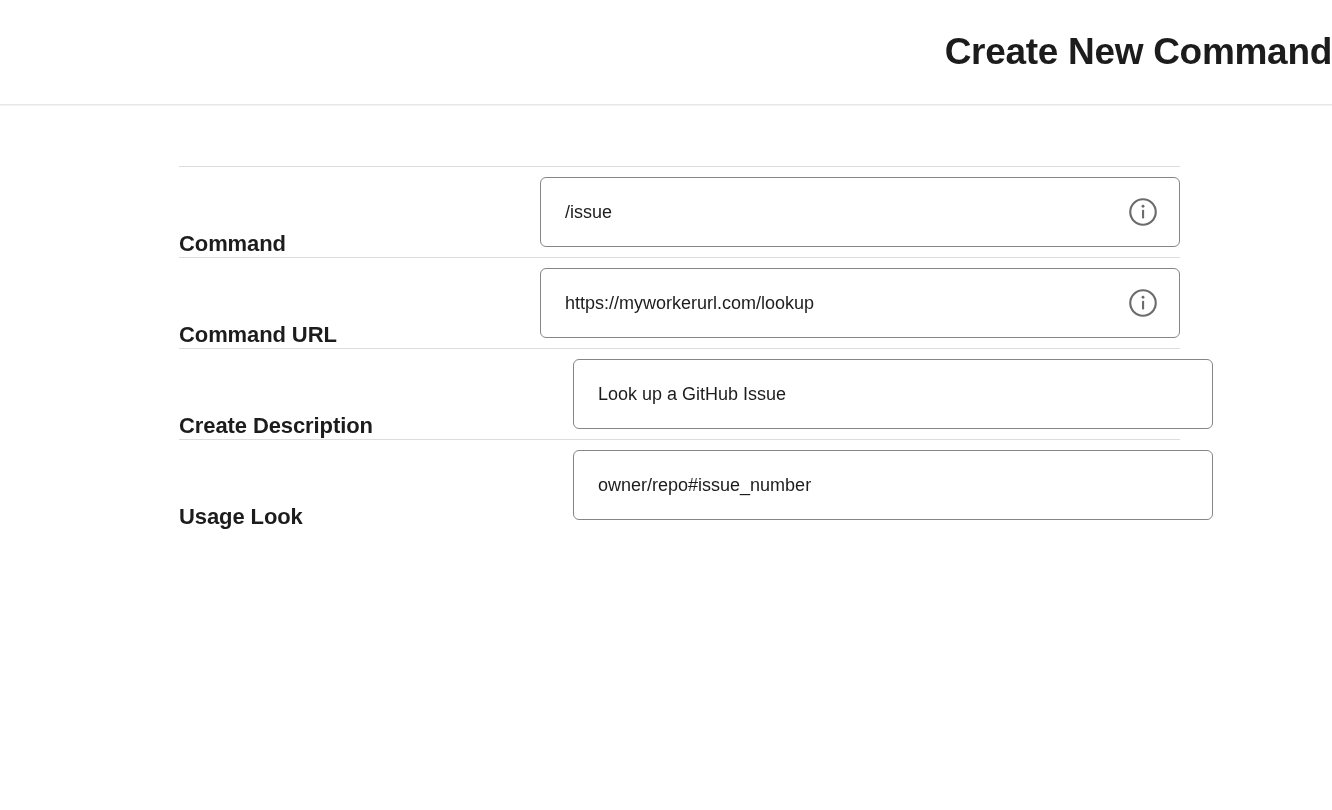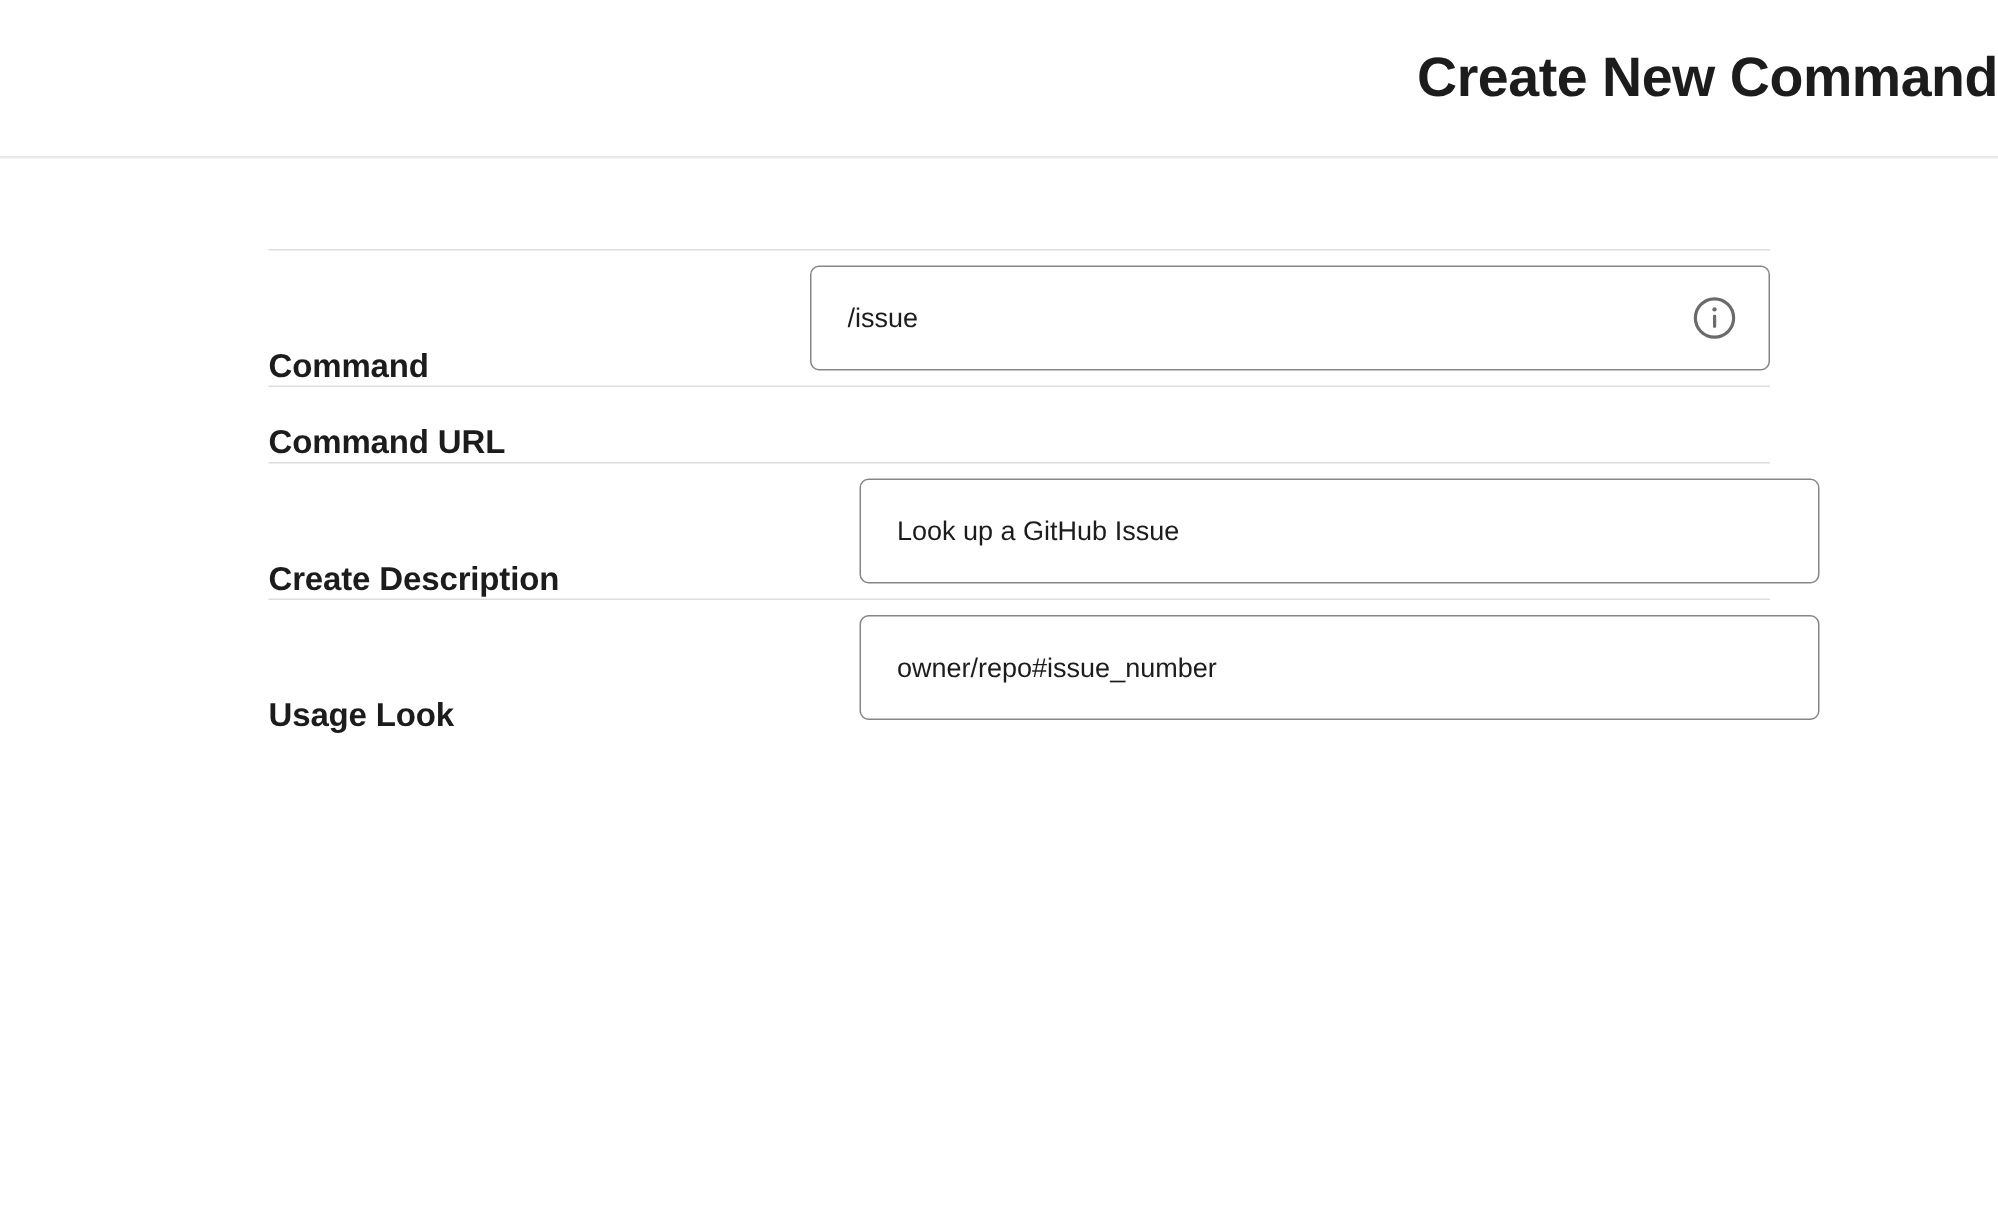--- a/index.html
+++ b/index.html
@@ -165,20 +165,30 @@
               <rect x="11.2" y="10.2" width="1.7" height="7" rx="0.6" fill="#6b6b6b"></rect>
             </svg>
           </div>
         </div>
       </div>
 
       <div class="divider"></div>
 
       <div class="form-row">
         <div class="row-label">Command URL</div>
+        <div class="row-field">
+          <div class="input-wrap">
+            <input class="text-input" type="text" value="https://myworkerurl.com/lookup" style="">
+            <svg class="info-icon" viewBox="0 0 24 24">
+              <circle cx="12" cy="12" r="10.2" fill="none" stroke="#6b6b6b" stroke-width="1.7"></circle>
+              <circle cx="12" cy="7.4" r="1.15" fill="#6b6b6b"></circle>
+              <rect x="11.2" y="10.2" width="1.7" height="7" rx="0.6" fill="#6b6b6b"></rect>
+            </svg>
+          </div>
+        </div>
       </div>
 
       <div class="divider"></div>
 
       <div class="form-row">
         <div class="row-label">Create Description</div>
         <div class="row-field">
           <div class="input-wrap">
             <input class="text-input no-icon" type="text" value="Look up a GitHub Issue" style="">
           </div>

